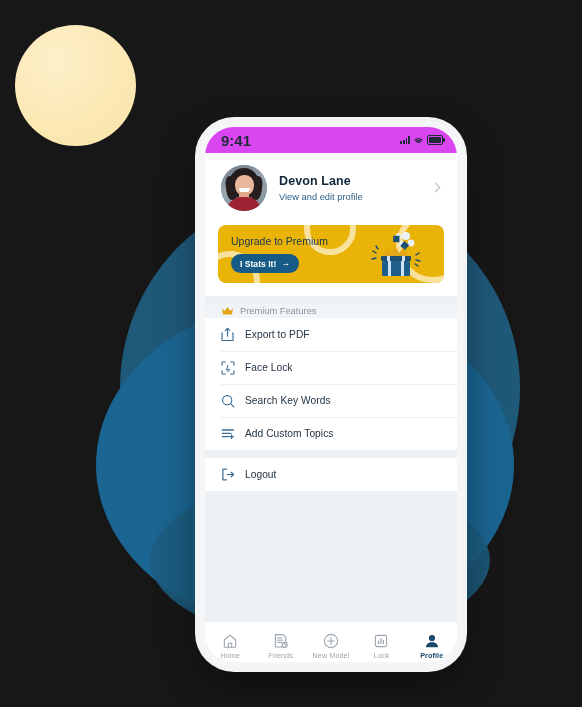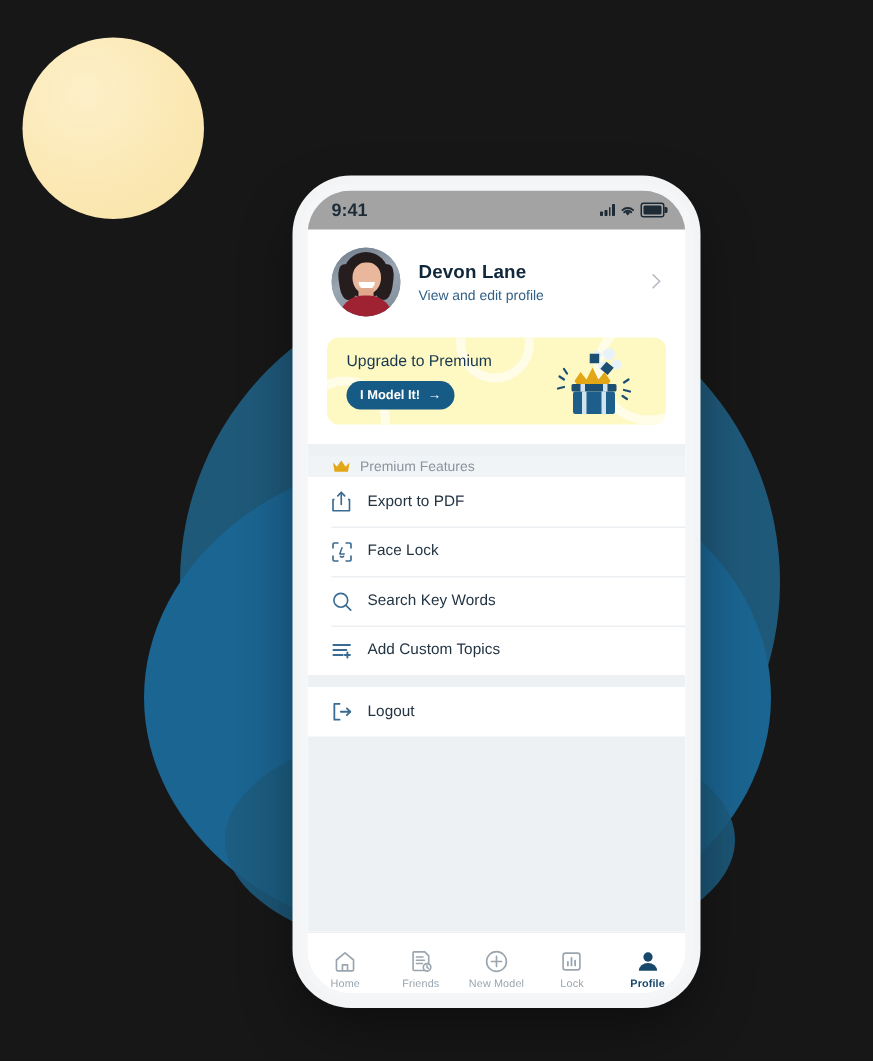--- a/index.html
+++ b/index.html
@@ -56,23 +56,23 @@
     z-index:6;
     display:flex;align-items:center;justify-content:center;gap:5px;
   }
   .speaker{width:34px;height:4px;border-radius:2px;background:#e2e6ea;}
   .camera{width:5px;height:5px;border-radius:50%;background:#e2e6ea;}
 
   .statusbar{
     height:26px;flex:0 0 26px;
     display:flex;align-items:center;justify-content:space-between;
     padding:0 14px 0 16px;
-    font-size:12px;font-weight:bold;color:#1c2b36;
+    font-size:15px;font-weight:bold;color:#1c2b36;
     position:relative;z-index:7;
-    background:#a3a3a3;
+    background:#d946ef;
   }
   .sb-right{display:flex;align-items:center;gap:3px;}
   .bars{display:flex;align-items:flex-end;gap:1px;height:8px;}
   .bars i{display:block;width:1.7px;background:#1c2b36;border-radius:.5px;}
   .bars i:nth-child(1){height:3px}
   .bars i:nth-child(2){height:4.5px}
   .bars i:nth-child(3){height:6px}
   .bars i:nth-child(4){height:8px}
   .batt{width:14px;height:7.5px;border:1.1px solid #1c2b36;border-radius:2px;position:relative;}
   .batt:after{content:"";position:absolute;right:-2.7px;top:2px;width:1.6px;height:3.5px;background:#1c2b36;border-radius:0 1px 1px 0;}
@@ -113,21 +113,21 @@
     content:"";position:absolute;left:3px;top:3px;width:6px;height:6px;
     border-top:1.4px solid #5a6b7a;border-right:1.4px solid #5a6b7a;
     transform:rotate(45deg);
   }
 
   
   .banner-wrap{background:#fff;padding:0 13px 13px;}
   .banner{
     position:relative;overflow:hidden;
     height:58px;border-radius:8px;
-    background:#fef9c3;
+    background:#eab308;
     display:flex;align-items:center;
   }
   .banner .ring{position:absolute;border:6px solid rgba(255,255,255,.6);border-radius:50%;}
   .r1{width:48px;height:48px;left:-18px;top:26px;}
   .r2{width:62px;height:62px;right:-26px;top:-16px;}
   .r3{width:40px;height:40px;left:86px;top:-22px;border-width:5px;}
   .banner-text{position:relative;z-index:2;padding-left:13px;}
   .banner-title{font-size:10.5px;color:#17374f;margin-bottom:6px;}
   .cta{
     display:inline-flex;align-items:center;gap:5px;
@@ -237,21 +237,21 @@
       </div>
 
       <div class="banner-wrap">
         <div class="banner">
           <div class="ring r1"></div>
           <div class="ring r2"></div>
           <div class="ring r3"></div>
           <div class="banner-text">
             <div class="banner-title">Upgrade to Premium</div>
             <button class="cta">
-              <span>I Model It!</span>
+              <span>I Stats It!</span>
               <span class="arr">→</span>
             </button>
           </div>
           <svg class="gift" viewBox="0 0 52 48">
             <g fill="#e9f2f9">
               <path d="M27 2 l5 3 -3 5 -5 -3 Z"></path>
               <circle cx="36" cy="5" r="4"></circle>
               <circle cx="41" cy="12" r="3.4"></circle>
               <circle cx="32" cy="13" r="3"></circle>
             </g>

